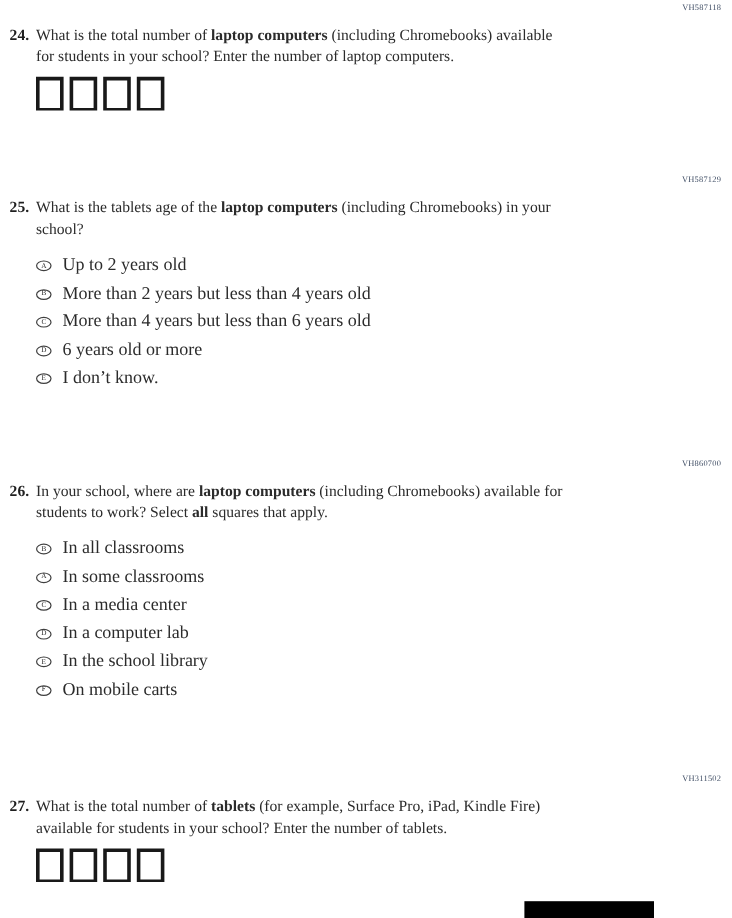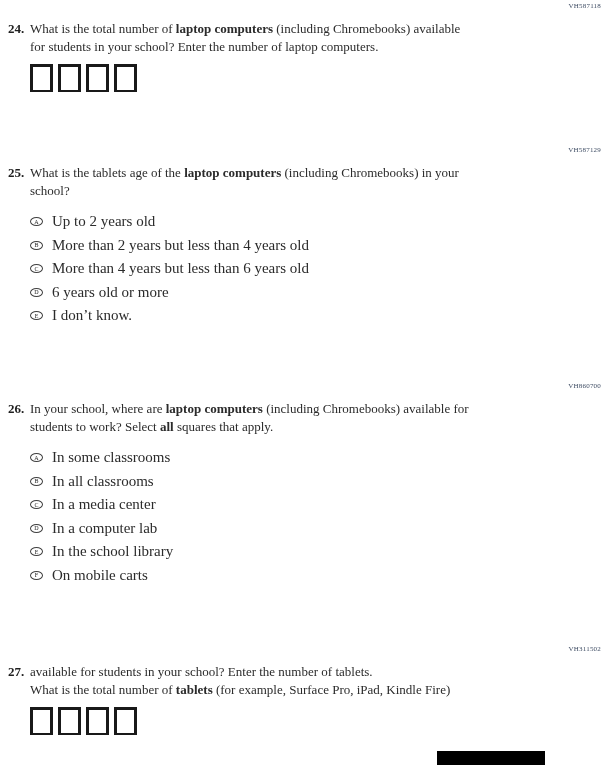--- a/index.html
+++ b/index.html
@@ -119,29 +119,29 @@
       <div class="qrow">
         <span class="qnum">26.</span>
         <div class="qtext">
           <div class="qline"><span>In your school, where are </span><span class="b">laptop computers</span><span> (including Chromebooks) available for</span></div>
           <div class="qline"><span>students to work? Select </span><span class="b">all</span><span> squares that apply.</span></div>
         </div>
       </div>
       <div class="options">
         <div class="option">
           <span class="bubble">
+            <span class="bletter">B</span>
+          </span>
+          <span class="olabel">In all classrooms</span>
+        </div>
+        <div class="option">
+          <span class="bubble">
             <span class="bletter">A</span>
           </span>
           <span class="olabel">In some classrooms</span>
-        </div>
-        <div class="option">
-          <span class="bubble">
-            <span class="bletter">B</span>
-          </span>
-          <span class="olabel">In all classrooms</span>
         </div>
         <div class="option">
           <span class="bubble">
             <span class="bletter">C</span>
           </span>
           <span class="olabel">In a media center</span>
         </div>
         <div class="option">
           <span class="bubble">
             <span class="bletter">D</span>
@@ -160,22 +160,22 @@
           </span>
           <span class="olabel">On mobile carts</span>
         </div>
       </div>
     </section>
     <section class="question" id="q27">
       <div class="code">VH311502</div>
       <div class="qrow">
         <span class="qnum">27.</span>
         <div class="qtext">
+          <div class="qline"><span>What is the total number of </span><span class="b">tablets</span><span> (for example, Surface Pro, iPad, Kindle Fire)</span></div>
           <div class="qline"><span>available for students in your school? Enter the number of tablets.</span></div>
-          <div class="qline"><span>What is the total number of </span><span class="b">tablets</span><span> (for example, Surface Pro, iPad, Kindle Fire)</span></div>
         </div>
       </div>
       <div class="boxes">
         <span class="dbox"></span>
         <span class="dbox"></span>
         <span class="dbox"></span>
         <span class="dbox"></span>
       </div>
     </section>
   </main>

